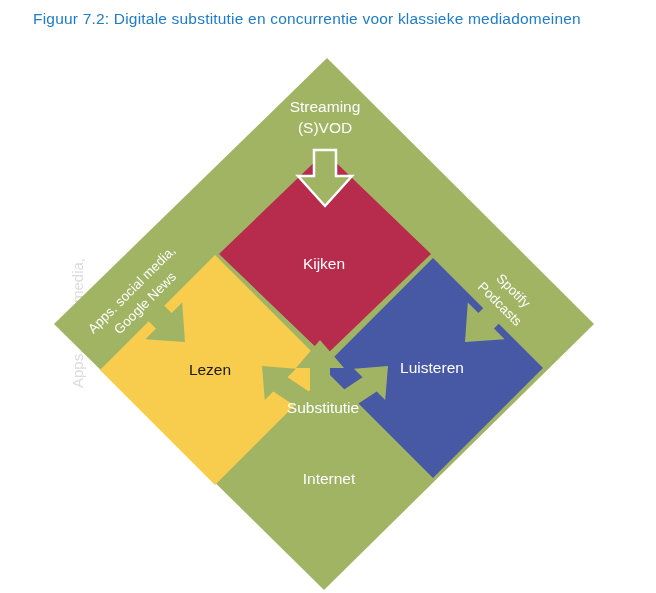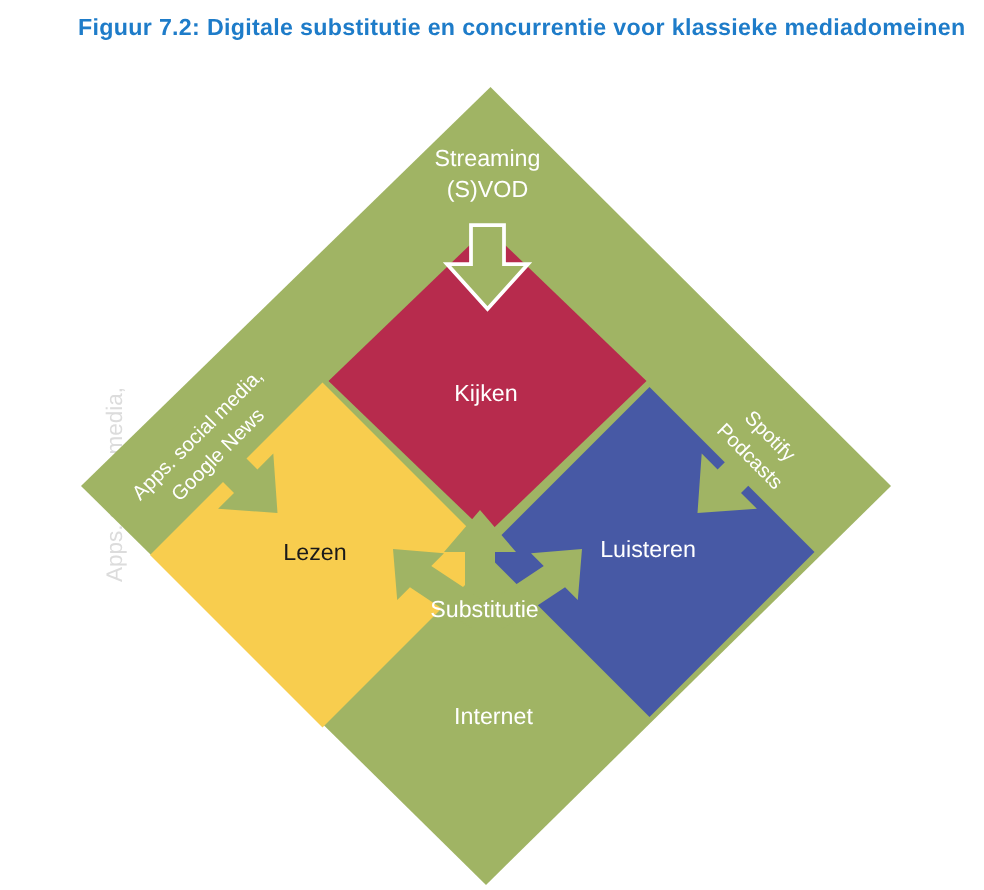--- a/index.html
+++ b/index.html
@@ -6,24 +6,24 @@
   .page {
     position: relative;
     width: 656px;
     height: 593px;
     background: #ffffff;
     font-family: "Liberation Sans", sans-serif;
     overflow: hidden;
   }
   .figure-title {
     position: absolute;
-    left: 52px;
+    left: 33px;
     top: 10px;
     font-size: 15.5px;
-    font-weight: 700;
+    font-weight: 400;
     letter-spacing: 0.2px;
     color: var(--title-blue, #1E7CC9);
     white-space: nowrap;
   }
   svg.diagram { position: absolute; left: 0; top: 0; }
 
   .outer-diamond   { fill: var(--green, #A0B464); }
   .kijken-diamond  { fill: var(--red, #B72B4D); }
   .lezen-diamond   { fill: var(--yellow, #F8CD4E); }
   .luisteren-diamond { fill: var(--blue, #4759A5); }

